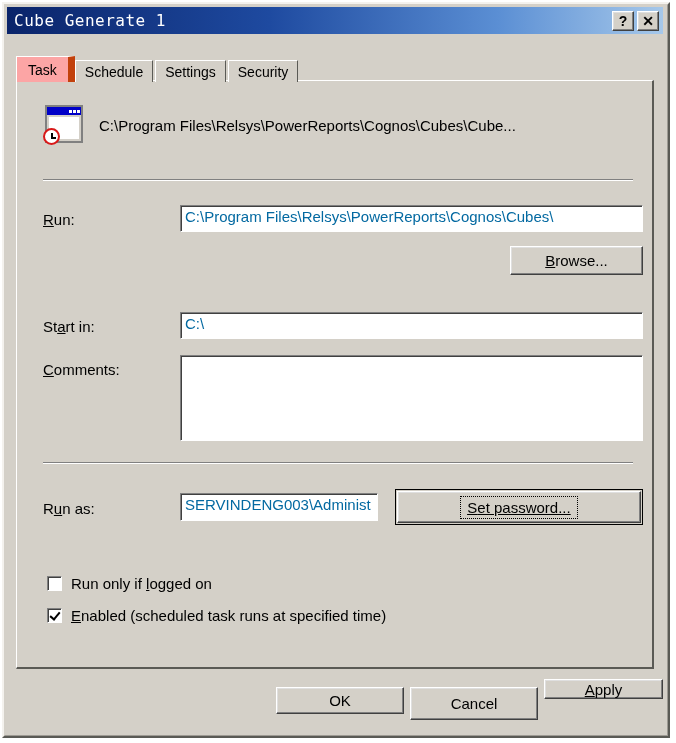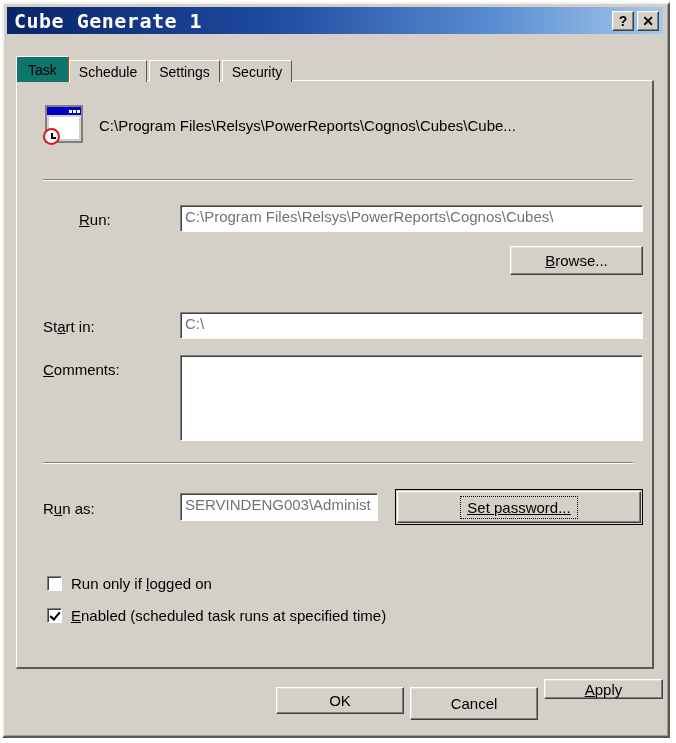--- a/index.html
+++ b/index.html
@@ -47,22 +47,22 @@
     top: 3px;
     width: 656px;
     height: 27px;
     background: linear-gradient(to right, #0a246a 0%, #1e4aa0 40%, #5b8fd4 75%, #a6c8ea 100%);
     display: flex;
     align-items: center;
   }
   .title-text {
     color: #ffffff;
     font-family: "DejaVu Sans Mono", monospace;
-    font-size: 20px;
-    font-weight: bold;
+    font-size: 16px;
+    font-weight: normal;
     letter-spacing: 0.5px;
     margin-left: 7px;
     white-space: nowrap;
   }
   .title-buttons {
     margin-left: auto;
     display: flex;
     gap: 3px;
     margin-right: 4px;
   }
@@ -113,22 +113,22 @@
     margin-right: 2px;
     white-space: nowrap;
   }
   .tab.selected {
     height: 26px;
     margin-left: -2px;
     padding: 0 11px;
     margin-right: 0px;
     position: relative;
     z-index: 4;
-    border-right: 1px solid #c2410c;
-    background: #0f766e;
+    border-right: 7px solid #c2410c;
+    background: #fca5a5;
   }
 
   
   .tabpanel {
     position: absolute;
     left: 12px;
     top: 76px;
     width: 638px;
     height: 589px;
     background: #d4d0c8;
@@ -234,21 +234,21 @@
   .field {
     position: absolute;
     background: #ffffff;
     border-top: 1px solid #808080;
     border-left: 1px solid #808080;
     border-right: 1px solid #ffffff;
     border-bottom: 1px solid #ffffff;
     box-sizing: border-box;
     box-shadow: inset 1px 1px 0 #404040;
     font-size: 15px;
-    color: #737373;
+    color: #0369a1;
     padding: 2px 0 0 4px;
     overflow: hidden;
     white-space: nowrap;
     cursor: text;
   }
 
   
   .btn {
     position: absolute;
     background: #d4d0c8;
@@ -364,21 +364,21 @@
             </div>
           <div class="win-body"></div>
         </div>
         <div class="clock"></div>
       </div>
       <span class="path-text">C:\Program Files\Relsys\PowerReports\Cognos\Cubes\Cube...</span>
     </div>
 
     <div class="sep" style="top:98px;"></div>
 
-    <span class="lbl" style="left:26px; top:130px;margin-left:36px;"><u>R</u>un:</span>
+    <span class="lbl" style="left:26px; top:130px;"><u>R</u>un:</span>
     <div class="field" style="left:163px; top:124px; width:463px; height:27px;">C:\Program Files\Relsys\PowerReports\Cognos\Cubes\</div>
 
     <div class="btn" style="left:493px; top:165px; width:133px; height:29px;">
       <span><u>B</u>rowse...</span>
     </div>
 
     <span class="lbl" style="left:26px; top:237px;">St<u>a</u>rt in:</span>
     <div class="field" style="left:163px; top:231px; width:463px; height:27px;">C:\</div>
 
     <span class="lbl" style="left:26px; top:280px;text-align:right;"><u>C</u>omments:</span>

